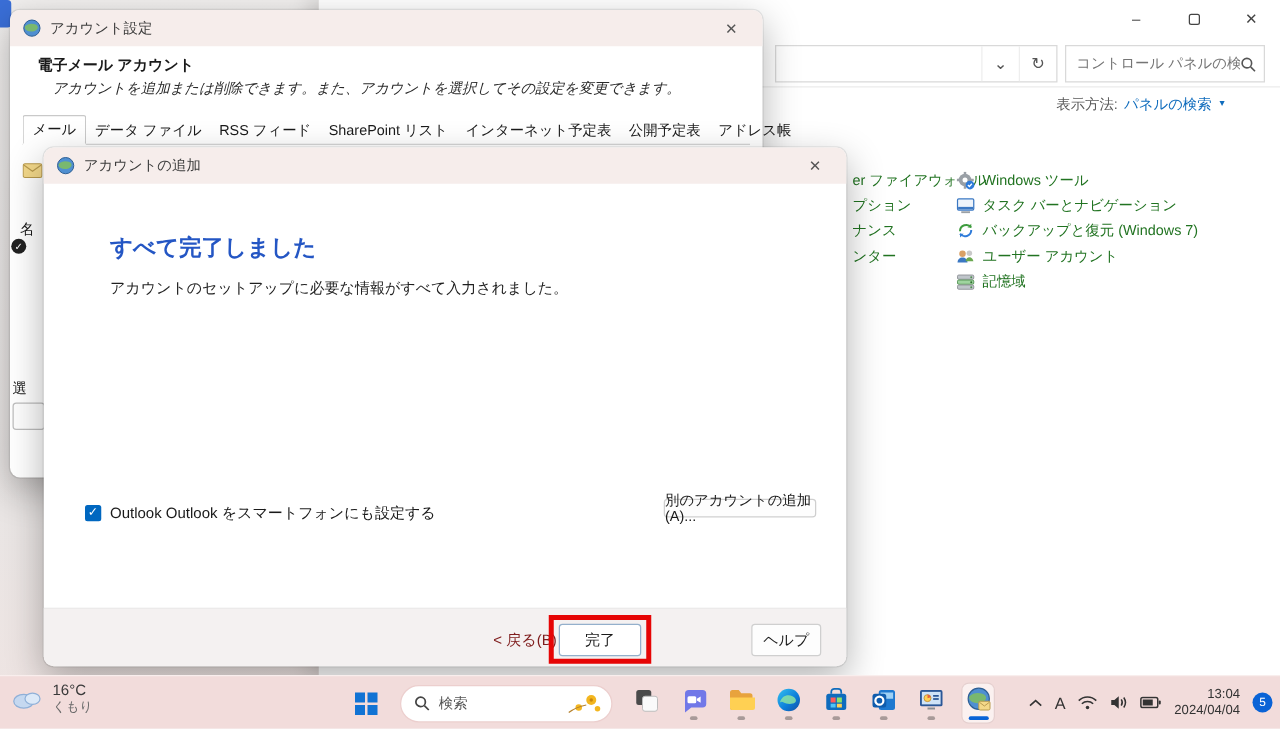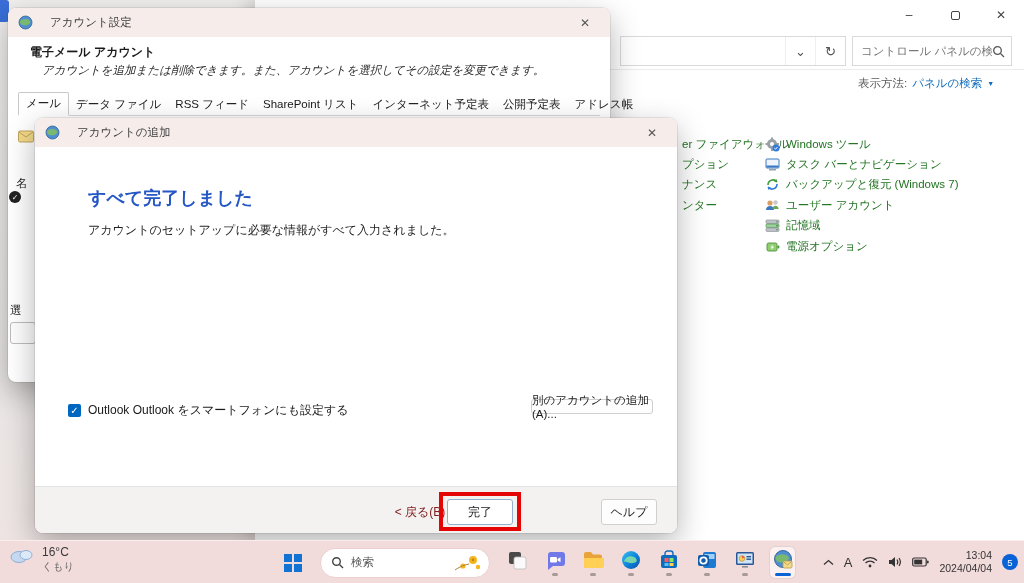--- a/index.html
+++ b/index.html
@@ -14,34 +14,34 @@
   
   #cpanel { left:255px; top:0; width:769px; height:540px; background:#fff; box-shadow:-6px 0 18px rgba(0,0,0,.18); }
   .caption { top:0; right:0; display:flex; }
   .cap-btn { width:46px; height:30px; display:flex; align-items:center; justify-content:center; color:#444; font-size:12px; }
   .cap-max-glyph { width:9px; height:9px; border:1px solid #444; border-radius:2px; }
   .navrow { top:32px; left:0; width:769px; height:38px; border-bottom:1px solid #ececec; background:#fff; }
   .addrbox { left:365px; top:4px; width:226px; height:30px; border:1px solid #d9d9d9; background:#fff; display:flex; align-items:center; justify-content:flex-end; }
   .addr-seg { width:30px; height:28px; display:flex; align-items:center; justify-content:center; color:#555; border-left:1px solid #eee; font-size:13px; }
   .searchbox { left:597px; top:4px; width:160px; height:30px; border:1px solid #d9d9d9; background:#fff; display:flex; align-items:center; padding:0 6px 0 8px; }
   .searchbox input { flex:1; border:0; outline:0; font-size:11.5px; color:#666; font-family:inherit; background:transparent; min-width:0; }
-  .viewby { left:590px; top:76px; display:flex; align-items:center; gap:5px; font-size:11.5px;margin-left:13px; }
+  .viewby { left:590px; top:76px; display:flex; align-items:center; gap:5px; font-size:11.5px; }
   .viewby .lbl { color:#5a5a5a; }
   .viewby .val { color:#0f6cbd; }
   .viewby .arr { color:#0f6cbd; font-size:7px; }
   .cp-left { left:427px; top:134px; }
   .cp-left .cp-frag { height:20.4px; display:flex; align-items:center; color:#217321; font-size:11.5px; white-space:nowrap; }
   .cp-right { left:510px; top:134px; }
   .cp-item { height:20.4px; display:flex; align-items:center; gap:6px; white-space:nowrap; }
   .cp-item a { color:#217321; font-size:11.5px; text-decoration:none; }
   .cp-ico { width:15px; height:15px; display:inline-flex; }
 
   
   .win { background:#fff; border-radius:8px; box-shadow:0 10px 30px rgba(0,0,0,.30), 0 0 0 1px rgba(0,0,0,.08); }
-  .titlebar { height:29px; display:flex; align-items:center; gap:17px; padding:0 10px; background:#f6edeb; border-radius:8px 8px 0 0; font-size:11.5px; color:#3c3c3c; }
+  .titlebar { height:29px; display:flex; align-items:center; gap:7px; padding:0 10px; background:#f6edeb; border-radius:8px 8px 0 0; font-size:11.5px; color:#3c3c3c; }
   .titlebar .t-close { margin-left:auto; width:30px; height:22px; display:flex; align-items:center; justify-content:center; color:#555; font-size:12px; }
   .globe-ico { width:15px; height:15px; display:inline-flex; }
 
   
   #acct { left:8px; top:8px; width:602px; height:374px; }
   .acc-header { left:22px; top:36px; font-weight:bold; font-size:12px; color:#1a1a1a; }
   .acc-desc { left:34px; top:55px; font-size:11.5px; color:#2a2a2a;font-style:italic; }
   .tabstrip { left:10px; top:86px; width:582px; display:flex; align-items:flex-end; border-bottom:1px solid #d6d6d6; height:22px; font-size:11.5px; }
   .tab { padding:3px 7px 3px 7px; color:#1a1a1a; white-space:nowrap; }
   .tab.active { background:#fff; border:1px solid #c9c9c9; border-bottom:2px solid #fff; margin-bottom:-1px; border-radius:2px 2px 0 0; }
@@ -63,21 +63,21 @@
   .aa-footer { left:0; top:368px; width:642px; height:47px; background:#f4f1f1; border-top:1px solid #e3e3e3; border-radius:0 0 8px 8px; }
   .aa-back { left:355px; top:381px; width:60px; height:26px; display:flex; align-items:center; justify-content:center; color:#7f1d1d; font-size:12px; }
   .aa-finish { left:412px; top:381px; width:66px; height:26px; background:#fff; border-color:#94b0cc; font-size:12px; }
   .aa-help { left:566px; top:381px; width:56px; height:26px; font-size:12px; }
 
   
   .red-box { left:439px; top:492px; width:82px; height:39px; border:4px solid #e60505; z-index:50; }
 
   
   #taskbar { left:0; top:540px; width:1024px; height:43px; background:#f2dcdb; border-top:1px solid rgba(255,255,255,.5); z-index:40; }
-  .weather { left:8px; top:5px; display:flex; gap:6px; }
+  .weather { left:8px; top:5px; display:flex; align-items:center; gap:6px; }
   .weather-txt { display:flex; flex-direction:column; line-height:1.15; }
   .weather-temp { font-size:12px; color:#3a3a3a; }
   .weather-cond { font-size:10.5px; color:#6a6a6a; }
   .tb-center { left:278px; top:6px; display:flex; align-items:center; gap:12px; height:31px; }
   .startlogo { width:30px; height:30px; display:flex; align-items:center; justify-content:center; border-radius:5px; }
   .winlogo { display:grid; grid-template-columns:8px 8px; grid-template-rows:8px 8px; gap:2px; }
   .winlogo div { background:#1173d4; }
   .tb-search { width:170px; height:30px; background:#fff; border:1px solid #eccfce; border-radius:15px; display:flex; align-items:center; gap:7px; padding:0 8px 0 10px; }
   .tb-search-label { flex:1; color:#555; font-size:11.5px; }
   .tb-icons { display:flex; align-items:flex-start; gap:13px; margin-left:2px; }
@@ -197,30 +197,20 @@
               <rect x="1" y="2" width="13" height="3.4" rx="1" fill="#bfc5ca" stroke="#8b8f94" stroke-width="0.7"></rect>
               <rect x="1" y="6" width="13" height="3.4" rx="1" fill="#9fd49f" stroke="#4f8f4f" stroke-width="0.7"></rect>
               <rect x="1" y="10" width="13" height="3.4" rx="1" fill="#bfc5ca" stroke="#8b8f94" stroke-width="0.7"></rect>
               <circle cx="12" cy="3.7" r="0.8" fill="#4f8f4f"></circle>
               <circle cx="12" cy="7.7" r="0.8" fill="#2f6f2f"></circle>
               <circle cx="12" cy="11.7" r="0.8" fill="#4f8f4f"></circle>
             </svg>
           </span>
         <a>記憶域</a>
       </div>
-      <div class="cp-item">
-        <span class="cp-ico">
-            <svg width="15" height="15" viewBox="0 0 15 15">
-              <rect x="2" y="4" width="10" height="8" rx="1.5" fill="#8fcf6f" stroke="#4f8f3f" stroke-width="0.9"></rect>
-              <rect x="12.5" y="6.5" width="1.8" height="3" rx="0.8" fill="#4f8f3f"></rect>
-              <path d="M7.5 5.5l-2 3h1.6l-1 2.8 3-3.6H7.4z" fill="#fff"></path>
-            </svg>
-          </span>
-        <a>電源オプション</a>
-      </div>
     </div>
   </div>
 
   <div id="acct" class="abs win">
     <div class="titlebar">
       <span class="globe-ico">
           <svg width="15" height="15" viewBox="0 0 15 15">
             <circle cx="7.5" cy="7.5" r="6.5" fill="#4f8fd1"></circle>
             <path d="M2 6c2-2 5-2.6 8-1.6 2 .7 2.8 2.2 2 3.6-1.5 2.4-6 3-8.5 1.4C2 8.5 1.6 7 2 6z" fill="#79b86f"></path>
             <circle cx="7.5" cy="7.5" r="6.5" fill="none" stroke="#2e5f94" stroke-width="0.8"></circle>

